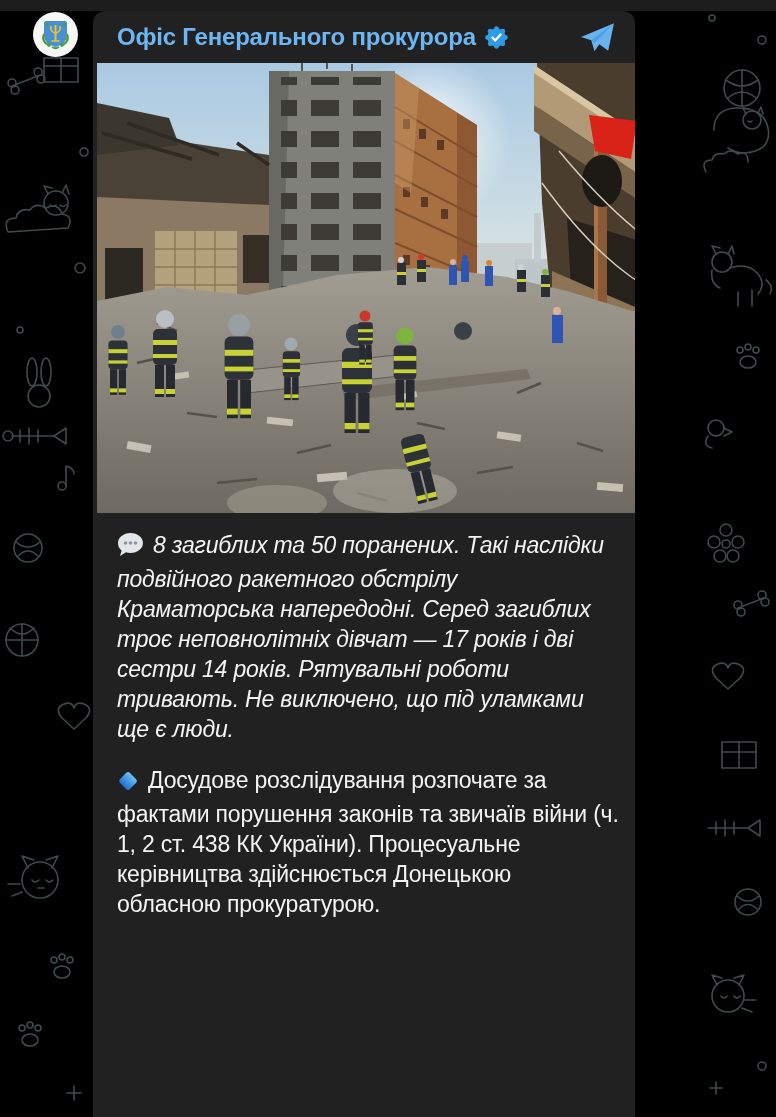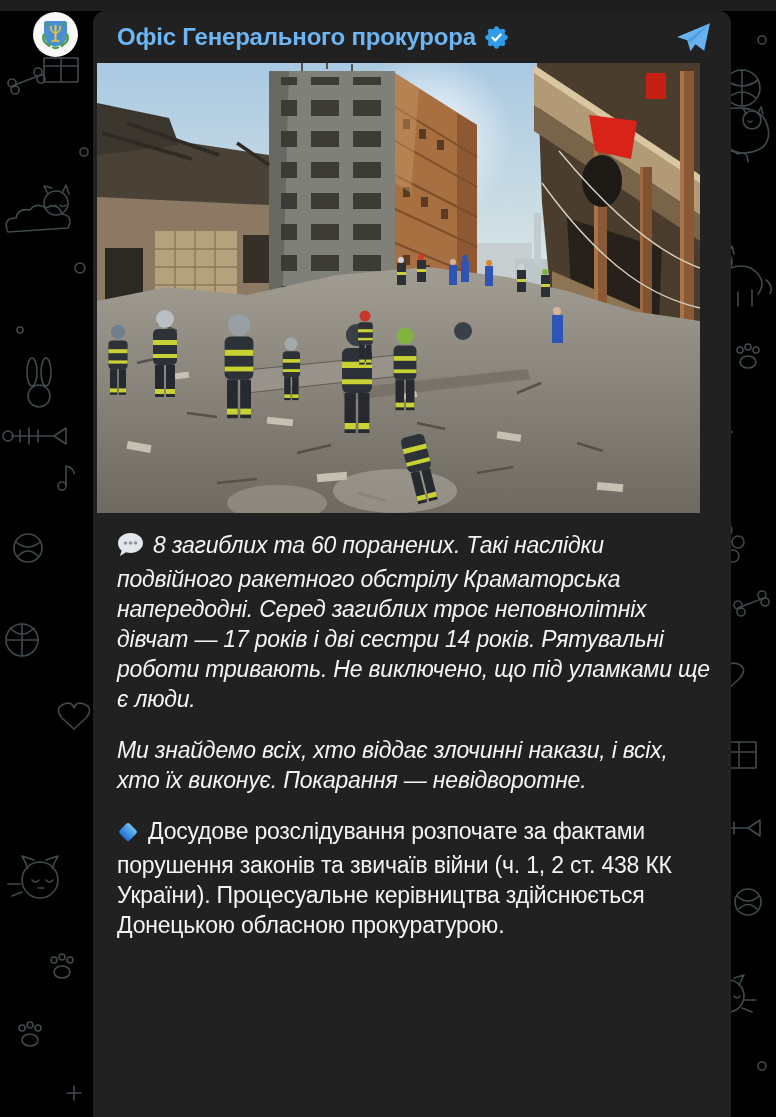--- a/index.html
+++ b/index.html
@@ -3,21 +3,21 @@
 <meta charset="utf-8">
 <style>
   html,body{margin:0;padding:0;background:#000;}
   .screen{position:relative;width:776px;height:1117px;background:#000;overflow:hidden;
           font-family:"Liberation Sans", sans-serif;}
   .doodles{position:absolute;left:0;top:0;z-index:0;}
   .dd{stroke:#3f4a4d;fill:none;stroke-width:1.6;stroke-linecap:round;stroke-linejoin:round;}
   .top-strip{position:absolute;left:0;top:0;width:776px;height:11px;background:#1d1d1d;z-index:2;}
   .avatar{position:absolute;left:33px;top:12px;width:45px;height:45px;border-radius:50%;
           background:#f7f7f5;z-index:3;overflow:hidden;display:flex;align-items:center;justify-content:center;}
-  .bubble{position:absolute;left:93px;top:11px;width:638px;height:1106px;background:#212121;
+  .bubble{position:absolute;left:93px;top:11px;width:542px;height:1106px;background:#212121;
           border-radius:12px 12px 0 0;z-index:1;overflow:hidden;}
   .header-row{height:52px;display:flex;align-items:center;padding:0 20px 0 24px;}
   .channel-name{color:#6cb6f3;font-size:24px;font-weight:bold;letter-spacing:-0.2px;white-space:nowrap;}
   .vbadge{margin-left:9px;flex:0 0 auto;}
   .plane{margin-left:auto;flex:0 0 auto;}
   .photo{width:603px;height:450px;margin-left:4px;display:block;position:relative;}
   .photo svg{display:block;}
   .text{padding:17px 16px 0 24px;color:#f4f4f4;font-size:23px;line-height:30px;letter-spacing:-0.2px;}
   .text p{margin:0 0 21px 0;font-style:italic;}
   .text p.title{font-weight:bold;}
@@ -324,25 +324,24 @@
     <div class="text">
 
       <p>
         <span class="emoji">
           <svg width="27" height="25" viewBox="0 0 27 25">
             <path d="M13.5,1 C20.4,1 26,5.4 26,11 c0,5.6 -5.6,10 -12.5,10 c-1.6,0 -3.1,-0.2 -4.5,-0.7 L3,24 l1.6,-5.4 C2.2,16.8 1,14 1,11 C1,5.4 6.6,1 13.5,1 Z" fill="#e3e6ea"></path>
             <circle cx="8.5" cy="11" r="1.8" fill="#8f969e"></circle>
               <circle cx="13.5" cy="11" r="1.8" fill="#8f969e"></circle>
               <circle cx="18.5" cy="11" r="1.8" fill="#8f969e"></circle>
           </svg>
-        </span><span>8 загиблих та 60 поранених. Такі наслідки подвійного ракетного обстрілу Краматорська напередодні. Серед загиблих троє неповнолітніх дівчат — 17 років і дві сестри 14 років. Рятувальні роботи тривають. Не виключено, що під уламками ще є люди.</span>
+        </span><span>8 загиблих та 50 поранених. Такі наслідки подвійного ракетного обстрілу Краматорська напередодні. Серед загиблих троє неповнолітніх дівчат — 17 років і дві сестри 14 років. Рятувальні роботи тривають. Не виключено, що під уламками ще є люди.</span>
       </p>
 
 
-      <p>Ми знайдемо всіх, хто віддає злочинні накази, і всіх, хто їх виконує. Покарання — невідворотне.</p>
 
       <p class="regular">
         <span class="emoji">
           <svg width="22" height="22" viewBox="0 0 22 22">
             <defs>
                 <linearGradient id="diaG" x1="0" y1="0" x2="0" y2="1">
               <stop offset="0" stop-color="#6fc0f4"></stop>
                   <stop offset="1" stop-color="#1f6fd0"></stop>
             </linearGradient>
               </defs>

